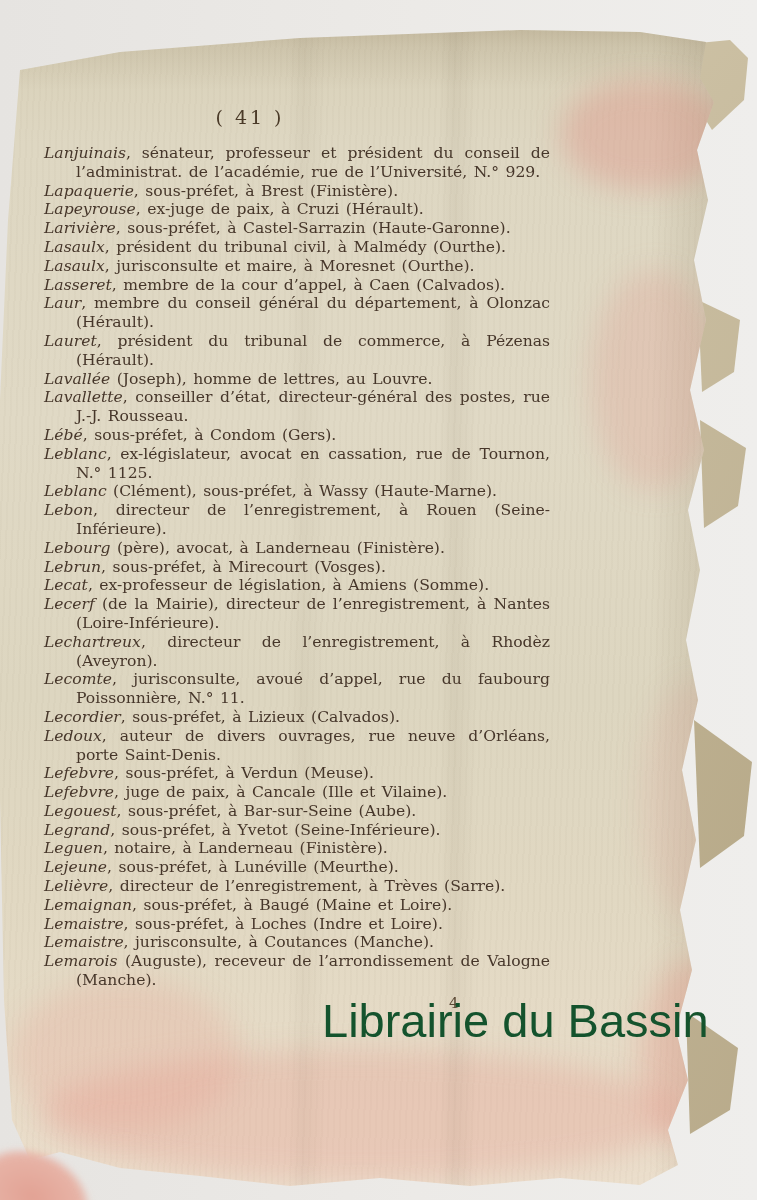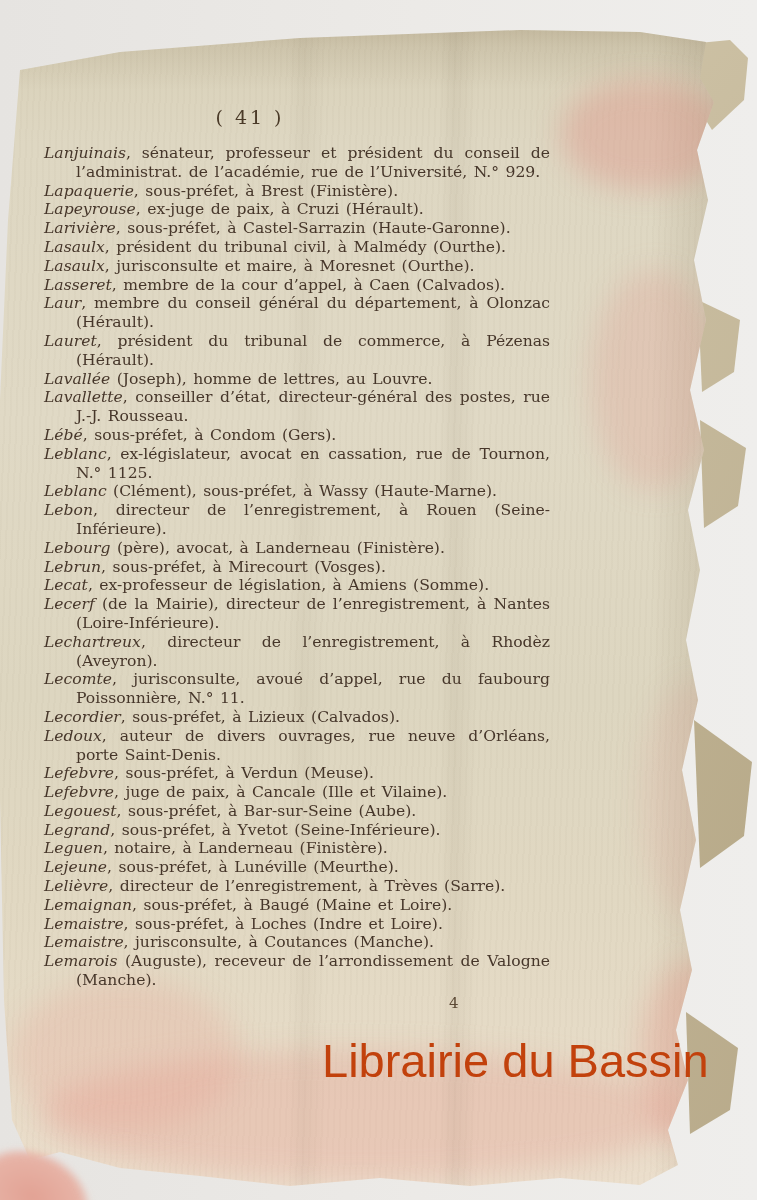--- a/index.html
+++ b/index.html
@@ -170,16 +170,16 @@
   <li class="entry"><i class="nm">Lemaistre</i><span class="rest">, sous-préfet, à Loches (Indre et Loire).</span></li>
 
   <li class="entry"><i class="nm">Lemaistre</i><span class="rest">, jurisconsulte, à Coutances (Manche).</span></li>
 
   <li class="entry"><i class="nm">Lemarois</i><span class="rest"> (Auguste), receveur de l’arrondissement de Valogne (Manche).</span></li>
 </ol>
 
     <div class="signature">4</div>
   </div>
 
-  <div class="watermark" style="color: #c2410c; margin-top: 40px;">Librairie du Bassin</div>
+  <div class="watermark" style="color: #14532d;">Librairie du Bassin</div>
 
   <div class="pink-object"></div>
 </div>
 
 </body></html>

